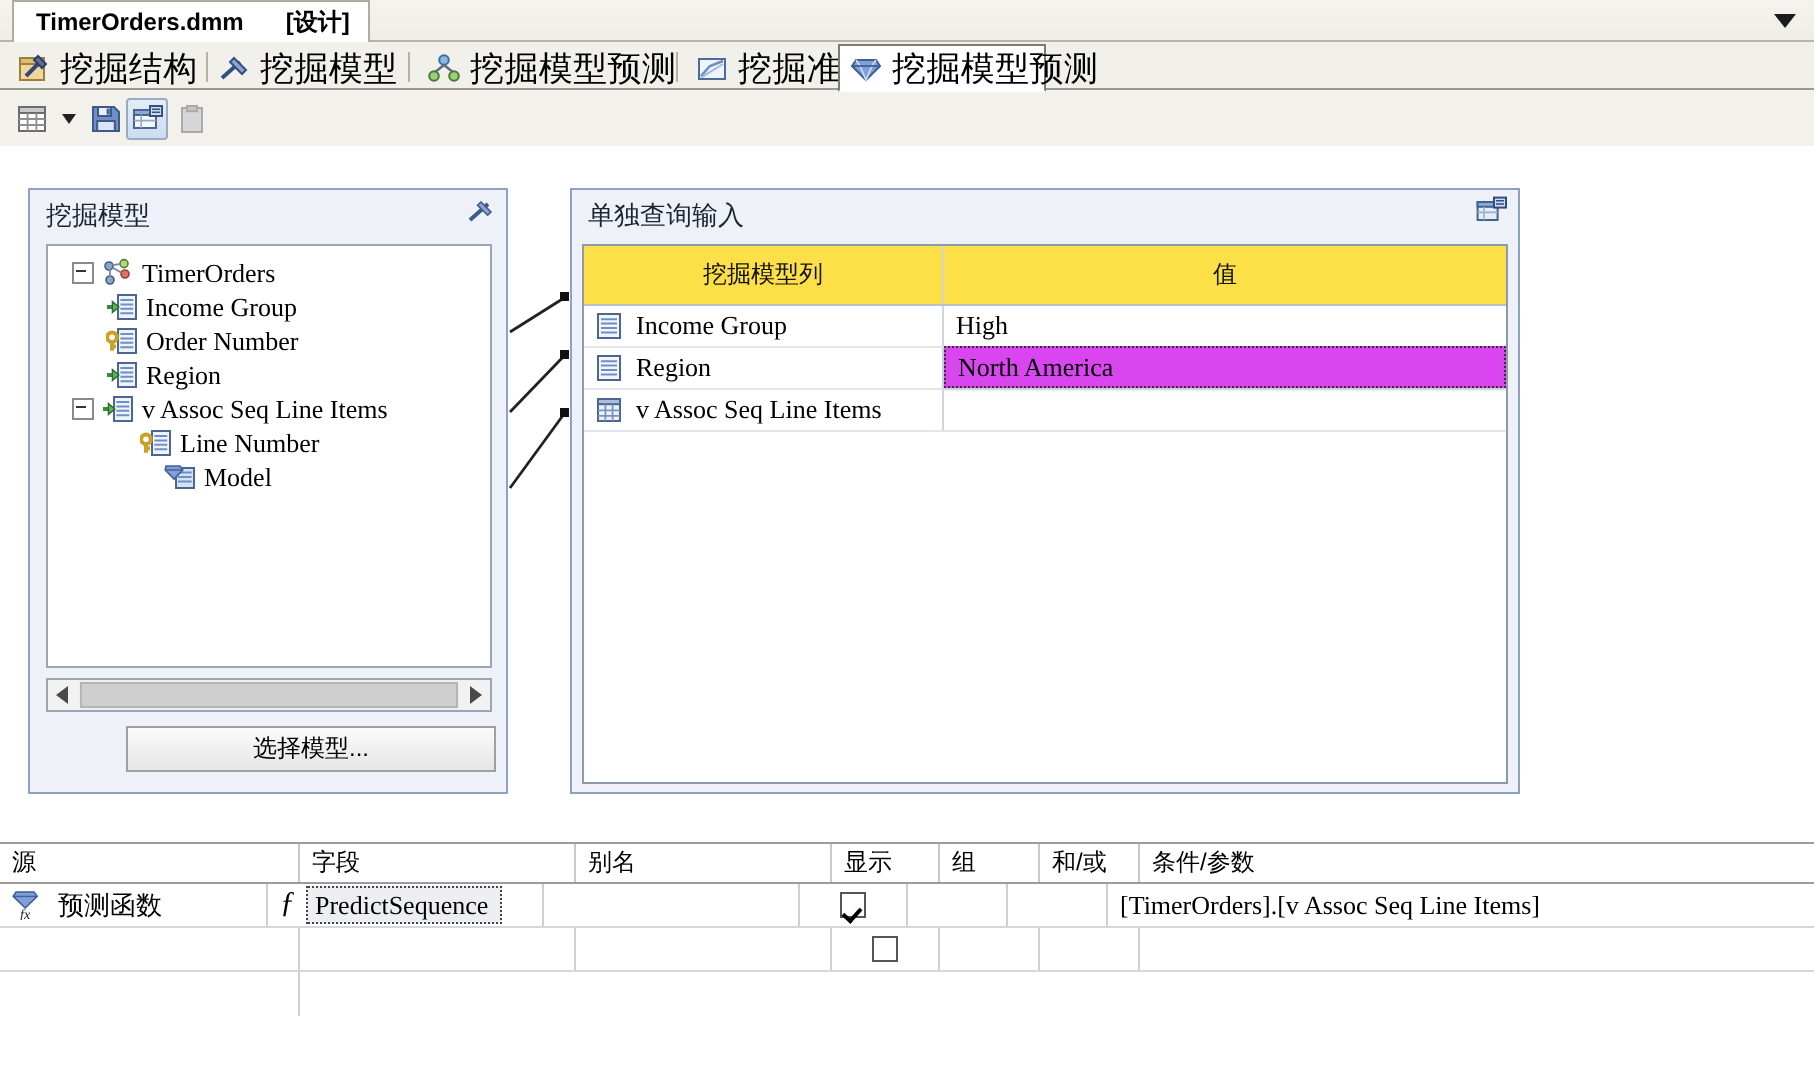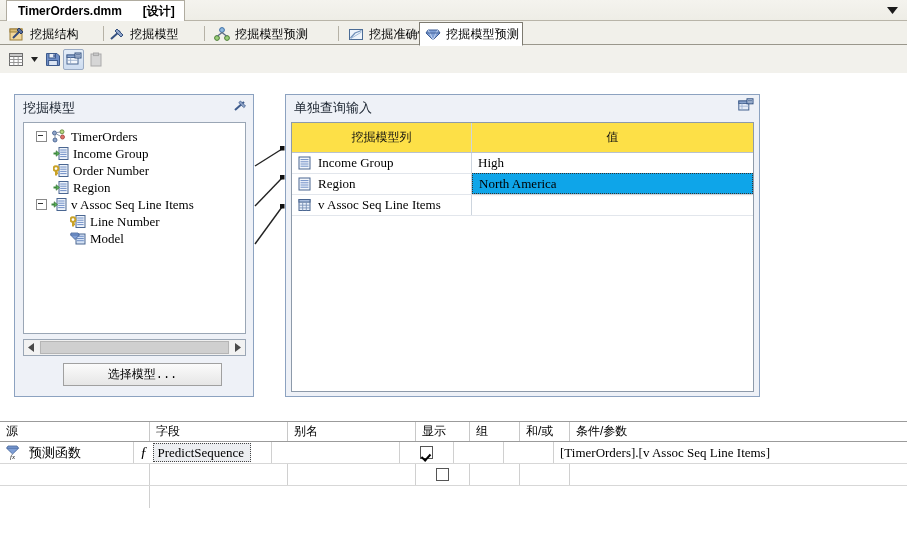--- a/index.html
+++ b/index.html
@@ -57,21 +57,21 @@
     border-bottom: 1px solid #9a978c;
     box-sizing: border-box;
   }
   .dtab {
     position: absolute; top: 2px;
     height: 22px;
     display: flex; align-items: center;
     padding: 0 7px 0 5px;
     box-sizing: border-box;
     white-space: nowrap;
-    font-size: 12px;
+    font-size: 17px;
     cursor: pointer;
     color: #000;
   }
   .dtab .sep {
     position: absolute; right: 0; top: 3px;
     width: 1px; height: 15px;
     background: #b6b2a6;
   }
   .dtab.active {
     background: #ffffff;
@@ -213,29 +213,29 @@
     height: 13px; margin: 0 1px;
     background: #cfcfcf;
     border: 1px solid #b5b5b5;
     box-sizing: border-box;
     flex: 1 1 auto;
     cursor: pointer;
   }
 
   .btn-select-model {
     position: absolute; left: 48px; top: 268px;
-    width: 159px; height: 23px;
+    width: 185px; height: 23px;
     background: linear-gradient(to bottom, #fbfbfb, #e6e6e6);
     border: 1px solid #a0a0a0;
     box-sizing: border-box;
     font-size: 12px;
     color: #000;
     cursor: pointer;
     display: flex; align-items: center; justify-content: center;
-    font-family: Liberation Mono, monospace;
+    font-family: Liberation Sans, sans-serif;
   }
 
   
   .qgrid {
     position: absolute; left: 5px; top: 27px;
     width: 463px; height: 270px;
     background: #ffffff;
     border: 1px solid #8d9aaa;
     box-sizing: border-box;
     overflow: hidden;
@@ -274,21 +274,21 @@
     flex: 1 1 auto;
     display: flex; align-items: center;
     padding-left: 6px;
     box-sizing: border-box;
     font-family: "Liberation Serif", serif;
     font-size: 13px;
     cursor: text;
   }
   .qrow .qc-val.selected {
     border: 1px dotted #333;
-    background: #0ea5e9;
+    background: #d946ef;
     margin: -1px 0 0 0;
     box-shadow: 0 1px 2px rgba(0,0,0,.12);
   }
 
   
   .connectors {
     position: absolute; left: 254px; top: 21px;
     width: 32px; height: 303px;
     pointer-events: none;
   }
@@ -570,21 +570,21 @@
               <svg width="16" height="15" viewBox="0 0 16 15">
                 <rect x="6" y="1.5" width="9" height="12" fill="#eef3fa" stroke="#4a6691"></rect>
                 <path d="M7.2 4 H13.6 M7.2 6.2 H13.6 M7.2 8.4 H13.6 M7.2 10.6 H13.6" stroke="#6f8ec6" stroke-width="1"></path>
                 <circle cx="3" cy="5.6" r="2.4" fill="none" stroke="#c9a227" stroke-width="2"></circle>
                 <path d="M3 8 L3 12.4 M3 10.3 H5" stroke="#c9a227" stroke-width="2"></path>
               </svg>
             </span>
             <span class="tlabel">Line Number</span>
           </div>
 
-          <div class="tnode" style="padding-left:46px;">
+          <div class="tnode" style="padding-left:30px;margin-left:28px;">
             <span class="ico">
               <svg width="16" height="15" viewBox="0 0 16 15">
                 <rect x="6" y="3" width="9" height="10" fill="#d5e2f4" stroke="#4a6691"></rect>
                 <path d="M7 5.3 H13.8 M7 7.5 H13.8 M7 9.7 H13.8" stroke="#6f8ec6" stroke-width="1"></path>
                 <path d="M1 2 H8 L9.4 4 L5 8.5 L0.6 4 Z" fill="#7f9fd6" stroke="#3f5f96" stroke-width="0.8"></path>
                 <path d="M0.6 4 H9.4" stroke="#3f5f96" stroke-width="0.7"></path>
               </svg>
             </span>
             <span class="tlabel">Model</span>
           </div>

